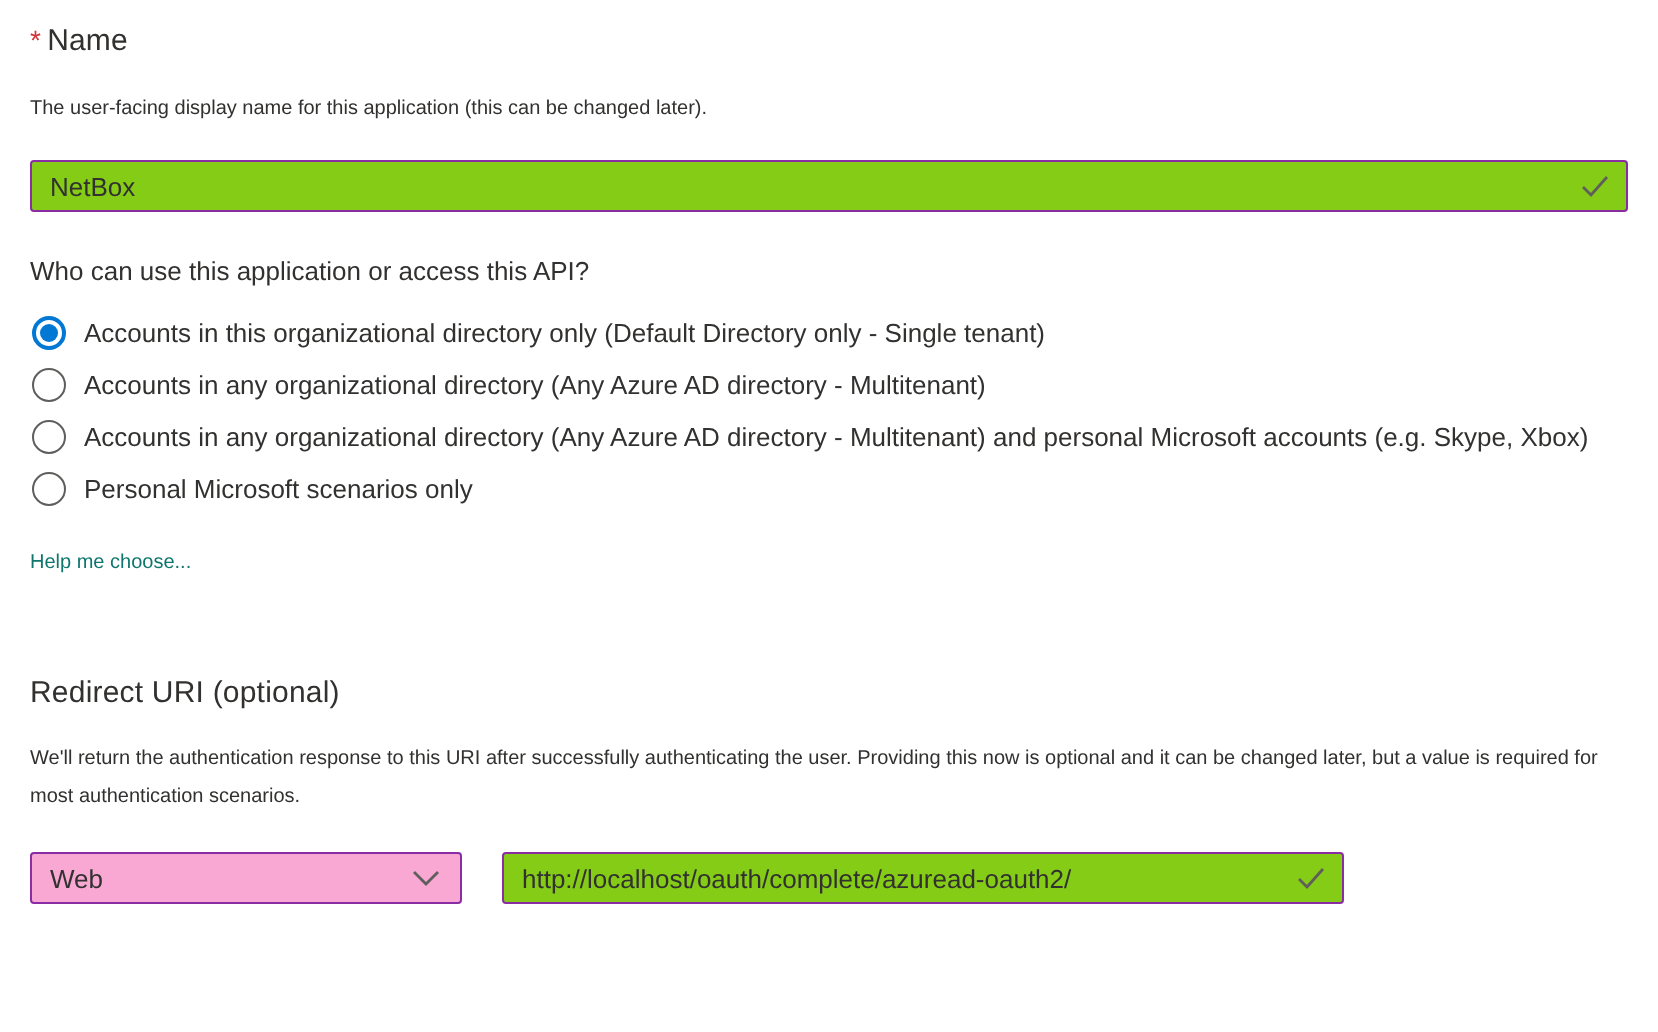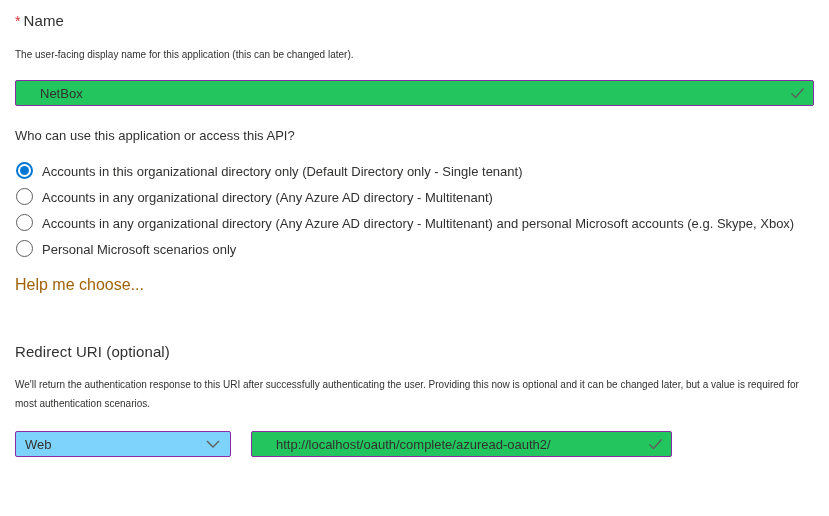--- a/index.html
+++ b/index.html
@@ -32,23 +32,23 @@
 
   .input-wrap { position: relative; display: inline-block; }
 
   .text-input {
     height: 26px;
     border: 1.5px solid #8a2da5;
     border-radius: 2px;
     font-family: "Liberation Sans", "DejaVu Sans", sans-serif;
     font-size: 13px;
     color: #323130;
-    padding: 0 28px 0 24px;
+    padding: 0 28px 0 9px;
     outline: none;
-    background: #22c55e;
+    background: #84cc16;
     display: block;
   }
   .name-input-wrap { margin-top: 16px; }
   .name-input { width: 799px; }
 
   .valid-check {
     position: absolute;
     right: 9px;
     top: 50%;
     transform: translateY(-50%);
@@ -56,21 +56,21 @@
     display: flex;
     align-items: center;
   }
 
   .section-gap-1 { margin-top: 43px; }
   .question { font-size: 13px; margin-top: 22px; }
 
   .radio-group { margin-top: 10px; }
   .radio-row {
     display: flex;
-    align-items: flex-end;
+    align-items: center;
     height: 26px;
     cursor: pointer;
   }
   .radio-circle {
     width: 17px;
     height: 17px;
     border: 1px solid #605e5c;
     border-radius: 50%;
     margin-left: 1px;
     flex: 0 0 auto;
@@ -85,40 +85,40 @@
     width: 9px; height: 9px;
     margin: -4.5px 0 0 -4.5px;
     border-radius: 50%;
     background: #0078d4;
   }
   .radio-label { font-size: 13px; margin-left: 9px; color: #323130; }
 
   .help-link {
     display: inline-block;
     margin-top: 19px;
-    font-size: 16px;
-    color: #a16207;
+    font-size: 10px;
+    color: #0f766e;
     text-decoration: none;
     cursor: pointer;
   }
 
   .section-gap-2 { margin-top: 49px; }
   .redirect-desc { margin-top: 15px; }
 
   .redirect-controls {
     margin-top: 18px;
     display: flex;
     align-items: center;
   }
   .platform-select {
     width: 216px;
     height: 26px;
     border: 1.5px solid #8a2da5;
     border-radius: 2px;
-    background: #7dd3fc;
+    background: #f9a8d4;
     display: flex;
     align-items: center;
     justify-content: space-between;
     padding: 0 10px 0 9px;
     font-size: 13px;
     color: #323130;
     cursor: pointer;
   }
   .uri-wrap { margin-left: 20px; }
   .uri-input { width: 421px; }

